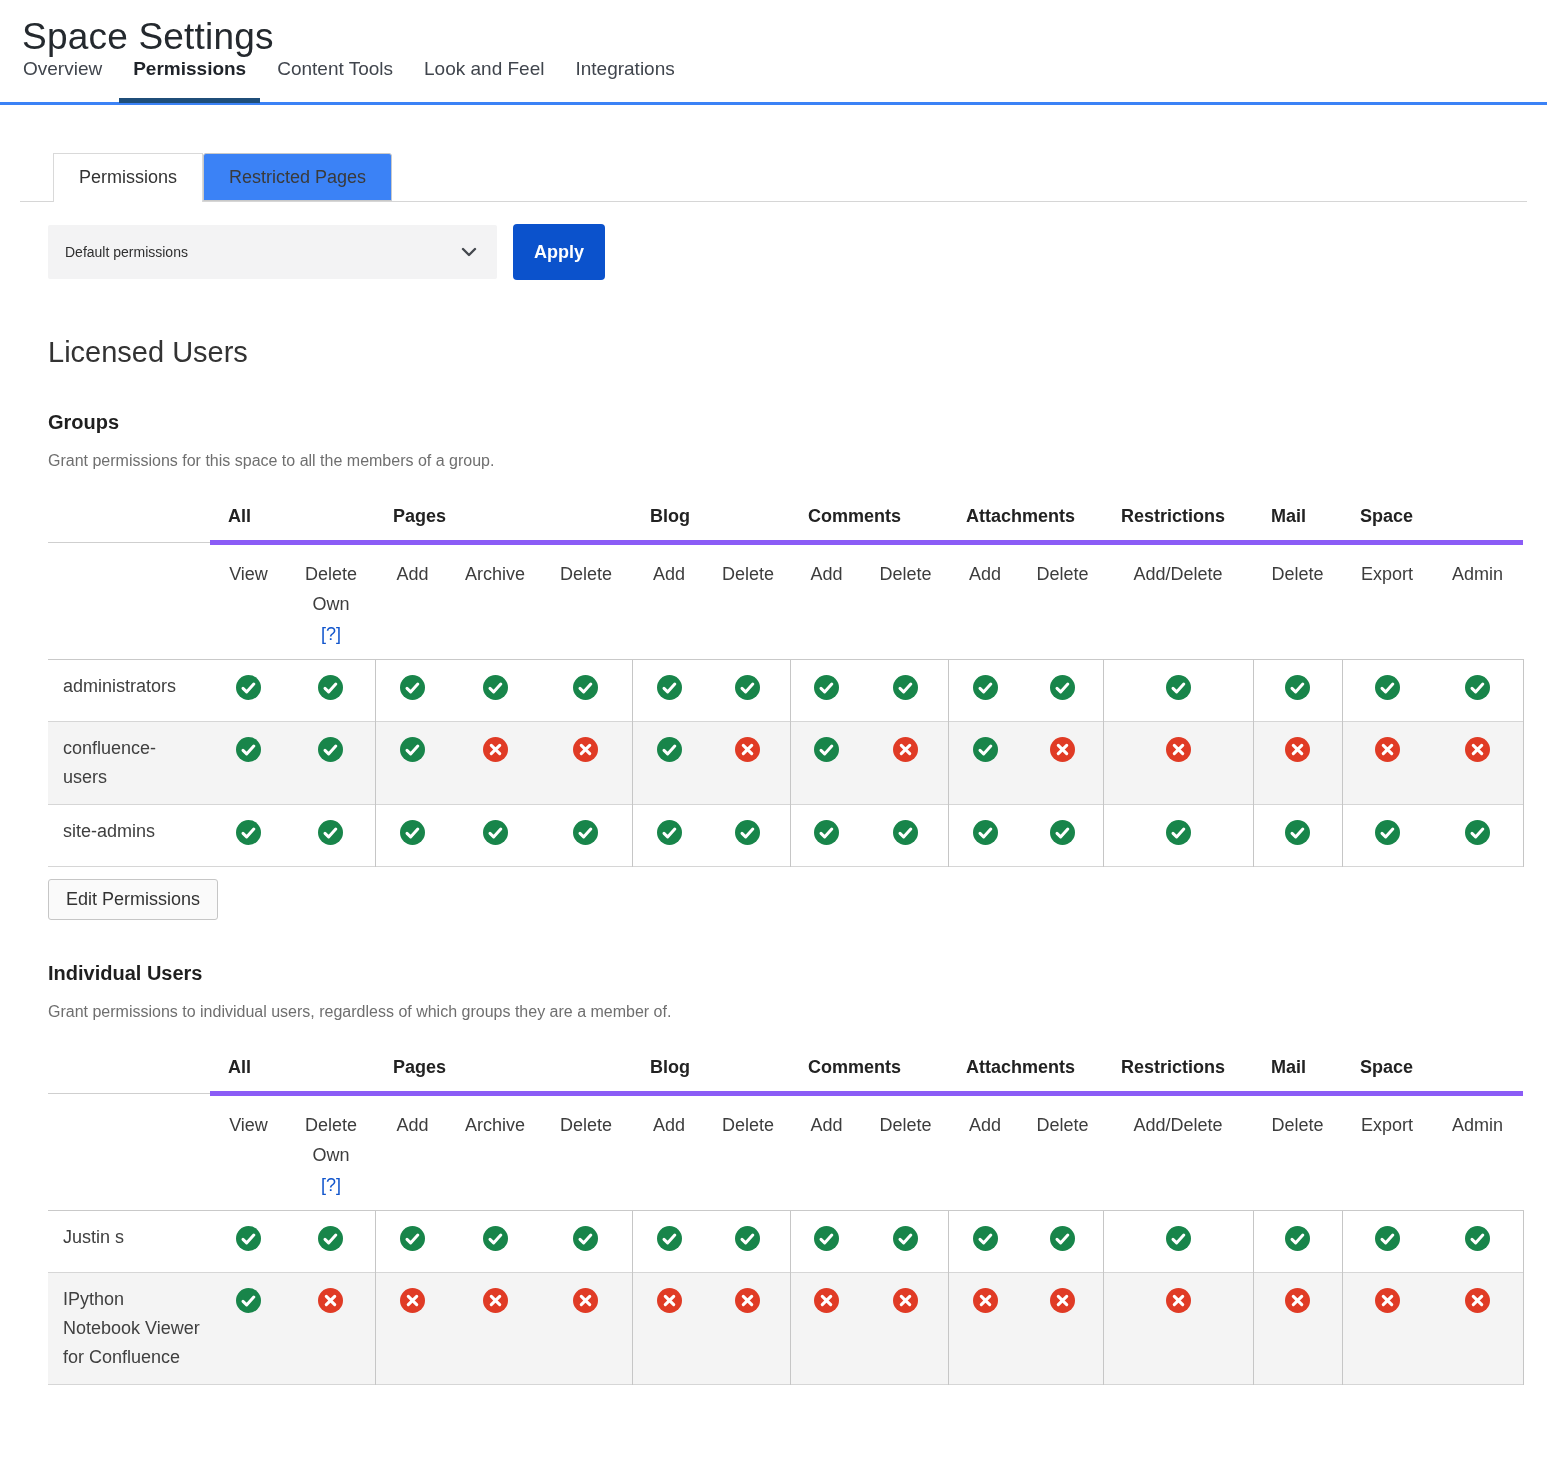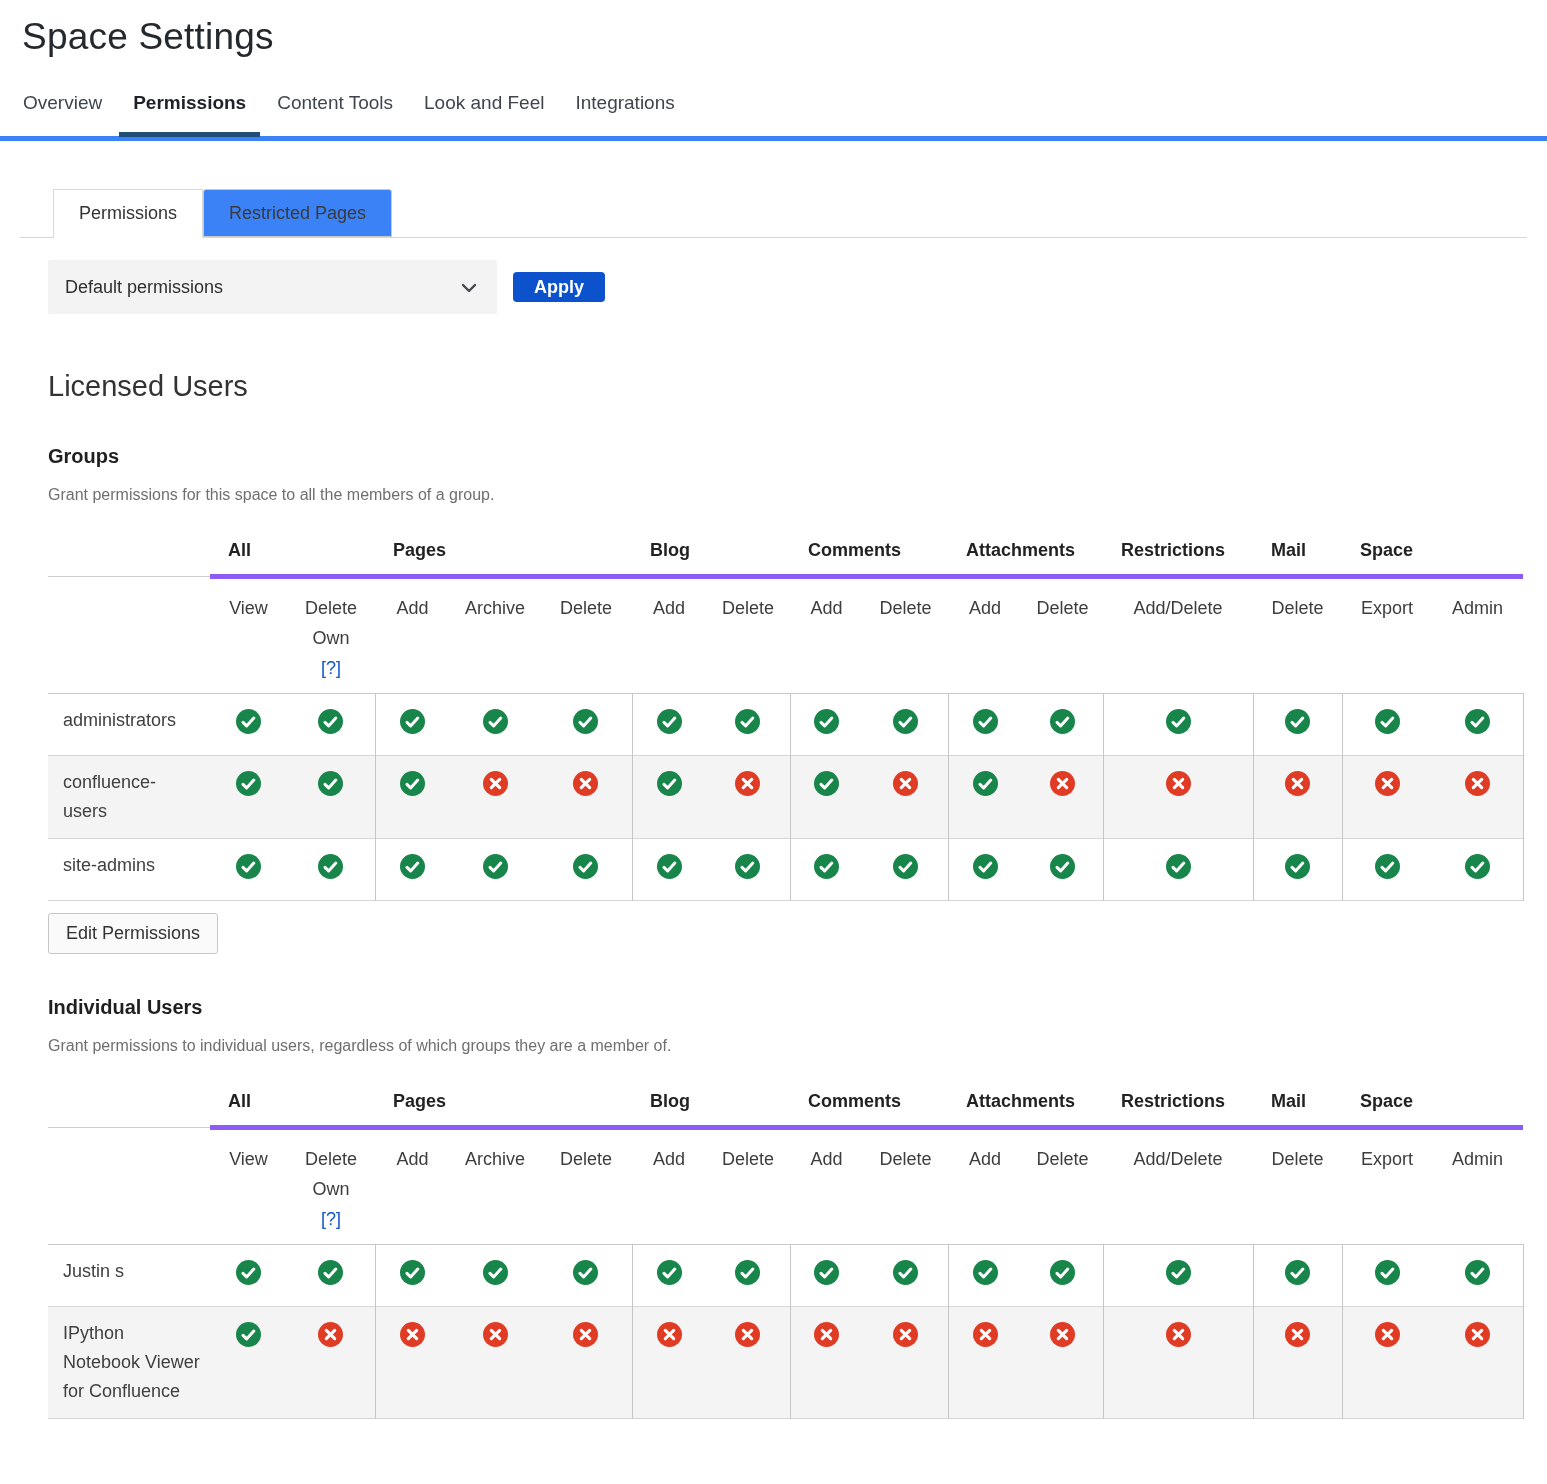--- a/index.html
+++ b/index.html
@@ -2,37 +2,37 @@
 <html><head>
 <meta charset="utf-8">
 <style>
   * { box-sizing: border-box; margin: 0; padding: 0; }
   html, body { width: 1547px; height: 1484px; overflow: hidden; background: #fff; }
   body { font-family: "Liberation Sans", sans-serif; color: #363636; position: relative; }
 
   .page-title { font-size: 37px; font-weight: 400; color: #24292e; margin: 16px 0 0 22px; letter-spacing: 0.2px; }
 
   
-  .topnav { display: flex; gap: 29px; padding-left: 22px; margin-top: 34px; border-bottom: 5px solid #3b82f6; }
+  .topnav { display: flex; gap: 29px; padding-left: 22px; border-bottom: 3px solid #3b82f6; }
   .topnav .tab { font-size: 19px; color: #40454d; padding: 0 1px 22px; position: relative; cursor: pointer; }
   .topnav .tab.active { font-weight: 700; color: #1f2329; }
   .topnav .tab.active::after { content: ""; position: absolute; left: -13px; right: -13px; bottom: -1px; height: 5px; background: #1f4e79; }
 
   
   .subtabs { display: flex; align-items: flex-end; margin: 48px 20px 0; padding-left: 33px; border-bottom: 1px solid #d6d6d6; }
   .subtab { font-size: 18px; padding: 13px 25px 12px; cursor: pointer; color: #333; }
   .subtab.active { background: #fff; border: 1px solid #d9d9d9; border-bottom: none; margin-bottom: -1px; padding-bottom: 14px; }
   .subtab.inactive { background: #3b82f6; border: 1px solid #c9c9c9; border-radius: 3px 3px 0 0; color: #3a3a3a; }
 
   .content { margin: 0 24px 0 48px; }
 
   .override-heading { font-size: 19px; font-weight: 700; color: #222; margin-top: 52px; }
   .override-row { display: flex; align-items: center; gap: 16px; margin-top: 22px; }
-  .select { width: 449px; height: 54px; background: #f3f3f4; border-radius: 2px; display: flex; align-items: center; justify-content: space-between; padding: 0 20px 0 17px; font-size: 18px; color: #2f2f2f; cursor: pointer; }
-  .btn-apply { width: 92px; height: 30px; border: none; border-radius: 4px; color: #fff; font-family: inherit; font-size: 18px; font-weight: 600; cursor: pointer; }
+  .select { width: 449px; height: 54px; background: #f3f3f4; border-radius: 2px; display: flex; align-items: center; justify-content: space-between; padding: 0 20px 0 17px; font-size: 14px; color: #2f2f2f; cursor: pointer; }
+  .btn-apply { width: 92px; height: 56px; border: none; border-radius: 4px; color: #fff; font-family: inherit; font-size: 18px; font-weight: 600; cursor: pointer; }
 
   .licensed-heading { font-size: 29px; font-weight: 400; color: #333; margin-top: 56px; }
   .sec-heading { font-size: 20px; font-weight: 700; color: #1f1f1f; margin-top: 42px; }
   .sec-desc { font-size: 16px; color: #6f6f6f; margin-top: 18px; }
 
   table.perm-table { border-collapse: collapse; table-layout: fixed; width: 1475px; margin-top: 26px; font-size: 18px; }
   .perm-table th.grp { text-align: left; font-weight: 700; color: #222; padding: 10px 0 13px 18px; border-bottom: 5px solid #8b5cf6; }
   .perm-table th.corner { border-bottom: 1px solid #cfcfcf; }
   .perm-table tr.subhead th { font-weight: 400; color: #3d3d3d; text-align: center; vertical-align: top; padding: 14px 0 10px; line-height: 30px; border-bottom: 1px solid #c9c9c9; }
   .perm-table a.help { color: #1155cc; text-decoration: none; display: block; }

